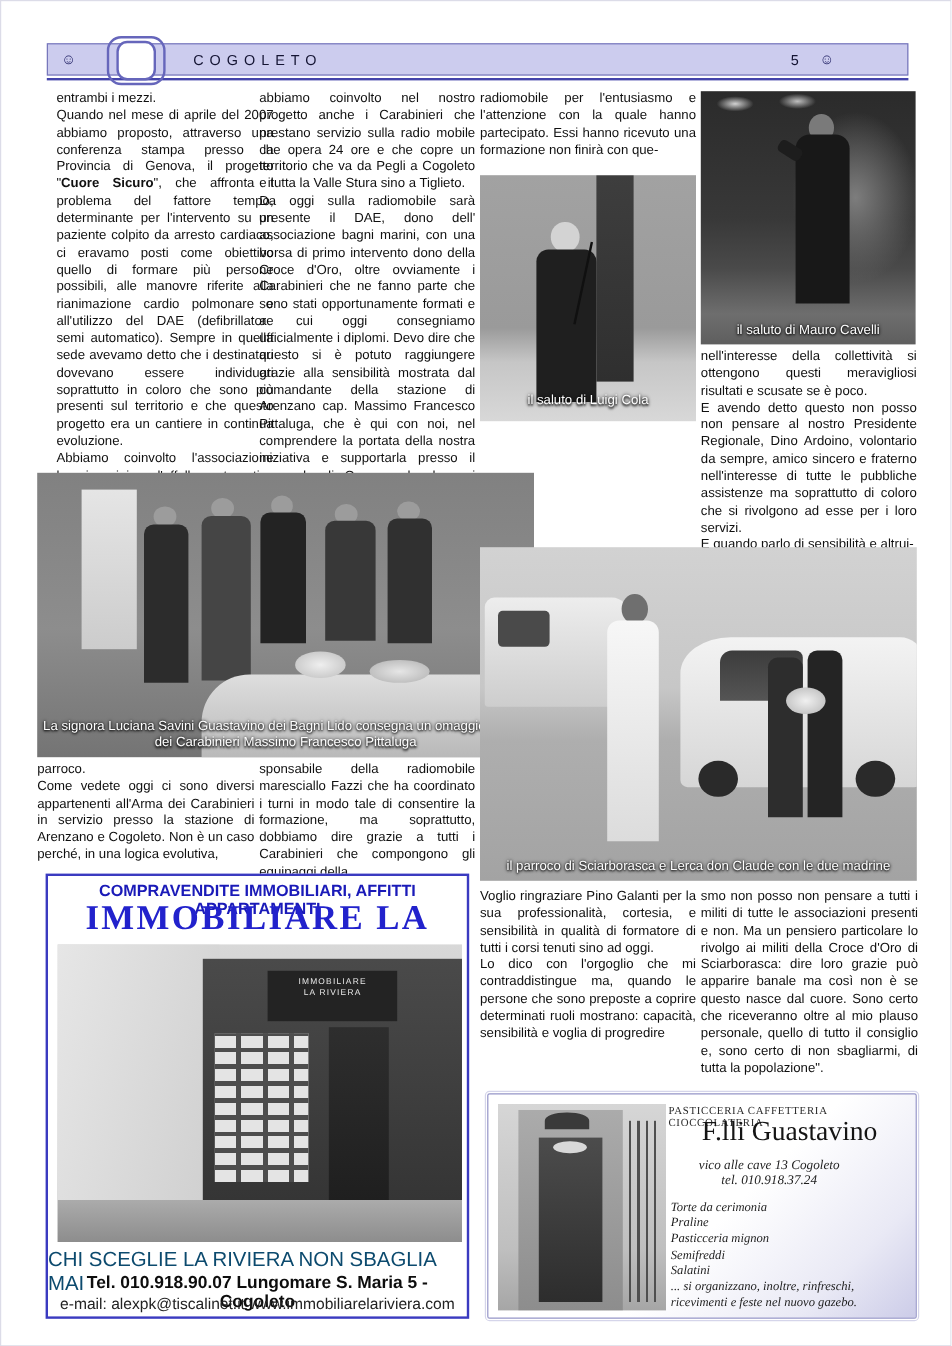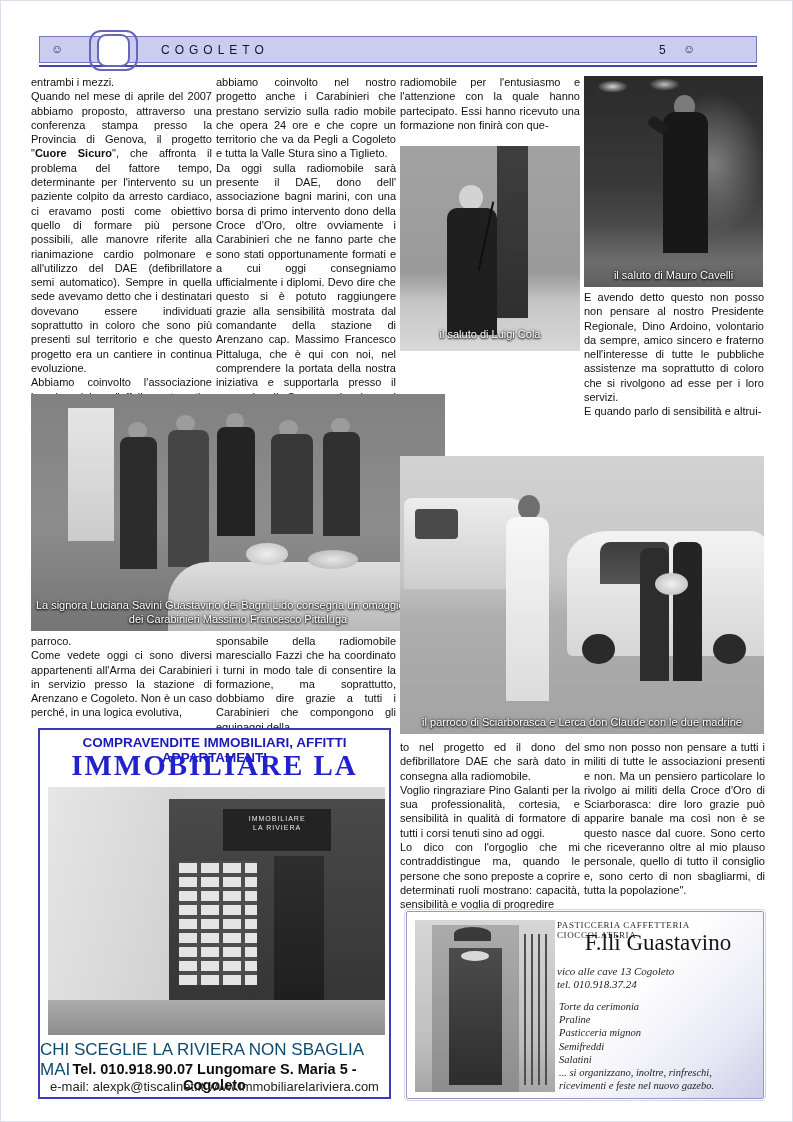--- a/index.html
+++ b/index.html
@@ -92,38 +92,38 @@
             background:linear-gradient(135deg,#ffffff 55%,#e9e9f5 82%,#ccccE8 100%)}
   .photo-guast{left:8px;top:8px;width:140px;height:172px;background:linear-gradient(#d6d6d6,#bfbfbf 70%,#a6a6a6)}
   .gua-frame{left:12%;top:3%;width:62%;height:97%;background:linear-gradient(#ababab,#8d8d8d)}
   .gua-lamp{left:28%;top:4%;width:26%;height:8%;background:#3a3a3a;border-radius:50% 50% 0 0}
   .gua-door{left:24%;top:16%;width:38%;height:80%;background:linear-gradient(#4c4c4c,#2d2d2d)}
   .gua-sign{left:33%;top:18%;width:20%;height:6%;background:#d8d8d8;border-radius:50%}
   .gua-rail{left:78%;top:8%;width:17%;height:88%;background:repeating-linear-gradient(90deg,#4f4f4f 0 2px,rgba(0,0,0,0) 2px 7px)}
   .gua-serif{font-family:"Liberation Serif",serif}
   .gua-category{left:150px;top:8px;width:202px;font-size:9px;letter-spacing:0.6px;color:#2b2b2b}
   .gua-name{left:145px;top:18px;width:212px;text-align:center;font-size:23px;color:#141414}
-  .gua-addr{left:150px;top:53px;width:168px;text-align:left;font-style:italic;font-size:11px;line-height:13px;color:#1d1d1d}
+  .gua-addr{left:150px;top:53px;width:168px;text-align:center;font-style:italic;font-size:11px;line-height:13px;color:#1d1d1d}
   .gua-items{left:152px;top:88px;width:200px;font-style:italic;font-size:10.5px;line-height:13.2px;color:#1d1d1d}
 </style>
 </head>
 <body>
 
 <div class="page">
 
   <div class="abs hdr-bar"></div>
   <div class="abs hdr-line"></div>
   <div class="abs hdr-logo-outer"></div>
   <div class="abs hdr-logo-inner"></div>
   <span class="abs hdr-orn" style="left:50px">☺</span>
   <span class="abs hdr-title">COGOLETO</span>
   <span class="abs hdr-pagenum">5</span>
   <span class="abs hdr-orn" style="left:682px">☺</span>
 
-  <div class="abs body-text" style="left:30px;top:74px;width:181px">
+  <div class="abs body-text" style="left:46px;top:74px;width:181px">
     <p>entrambi i mezzi.</p>
     <p><span>Quando nel mese di aprile del 2007 abbiamo proposto, attraverso una conferenza stampa presso la Provincia di Genova, il progetto "</span><b>Cuore Sicuro</b><span>", che affronta il problema del fattore tempo, determinante per l'intervento su un paziente colpito da arresto cardiaco, ci eravamo posti come obiettivo quello di formare  più persone possibili, alle manovre riferite alla rianimazione cardio polmonare e all'utilizzo del DAE (defibrillatore semi automatico). Sempre in quella sede avevamo detto che i destinatari dovevano essere individuati soprattutto in coloro che sono più presenti sul territorio e che questo progetto era un cantiere in continua evoluzione.</span></p>
     <p>Abbiamo coinvolto l'associazione bagni marini per l'affollamento estivo sulle spiagge, il corpo di polizia municipale di cogoleto, e anche le</p>
   </div>
 
   <div class="abs body-text" style="left:215px;top:74px;width:180px">
     <p>abbiamo coinvolto nel nostro progetto anche i Carabinieri che prestano servizio sulla radio mobile che opera 24 ore e che copre un territorio che va da Pegli a Cogoleto e tutta la Valle Stura sino a Tiglieto.</p>
     <p>Da oggi sulla radiomobile sarà presente il DAE,  dono dell' associazione bagni marini, con una borsa di primo intervento dono della Croce d'Oro, oltre ovviamente i Carabinieri che ne fanno parte che sono stati opportunamente formati e a cui oggi consegniamo ufficialmente i diplomi. Devo dire che questo si è potuto raggiungere grazie alla sensibilità mostrata dal comandante della stazione di Arenzano cap. Massimo Francesco Pittaluga, che è qui con noi, nel comprendere la portata della nostra iniziativa e supportarla presso il comando di Genova che ha poi concesso il benestare definitivo. Dobbiamo dire grazie al re-</p>
   </div>
 
@@ -140,20 +140,21 @@
 
   <div class="photo photo-cola">
     <div class="ph cola-band"></div>
     <div class="ph cola-head"></div>
     <div class="ph cola-fig"></div>
     <div class="ph cola-mic"></div>
     <div class="caption" style="bottom:10px">il saluto di Luigi Cola</div>
   </div>
 
   <div class="abs body-text" style="left:583px;top:289px;width:180px">
+    <p>nell'interesse della collettività si ottengono questi meravigliosi risultati e scusate se è poco.</p>
     <p>E avendo detto questo non posso non pensare al nostro Presidente Regionale, Dino Ardoino, volontario da sempre, amico sincero e fraterno nell'interesse di tutte le pubbliche assistenze ma soprattutto di coloro che si rivolgono ad esse per i loro servizi.</p>
     <p>E quando parlo di sensibilità e altrui-</p>
   </div>
 
 
   <div class="photo photo-savini">
     <div class="ph savini-window"></div>
     <div class="ph sv-head" style="left:23.5%;top:12%;width:4.5%;height:7%"></div>
     <div class="ph sv-fig" style="left:21.5%;top:18%;width:9%;height:56%;background:#2c2c2c"></div>
     <div class="ph sv-head" style="left:35%;top:9%;width:4.5%;height:7%"></div>
@@ -188,21 +189,20 @@
   <div class="abs body-text" style="left:30px;top:633px;width:181px">
     <p>parroco.</p>
     <p>Come vedete oggi ci sono diversi appartenenti all'Arma dei Carabinieri in servizio presso la stazione di Arenzano e  Cogoleto. Non è un caso perché, in una logica evolutiva,</p>
   </div>
 
   <div class="abs body-text" style="left:215px;top:633px;width:180px">
     <p>sponsabile della radiomobile maresciallo Fazzi che ha coordinato i turni in modo tale di consentire la formazione, ma soprattutto, dobbiamo dire grazie a tutti  i Carabinieri che compongono gli equipaggi della</p>
   </div>
 
   <div class="abs body-text" style="left:399px;top:739px;width:180px">
-    <p>to nel progetto ed il dono del defibrillatore DAE che sarà dato in consegna alla radiomobile.</p>
     <p>Voglio ringraziare  Pino Galanti per la sua professionalità, cortesia, e sensibilità in qualità di  formatore di tutti i corsi tenuti sino ad oggi.</p>
     <p>Lo dico con l'orgoglio che mi contraddistingue ma, quando le persone che sono preposte a coprire determinati ruoli mostrano: capacità, sensibilità e voglia di progredire</p>
   </div>
 
   <div class="abs body-text" style="left:583px;top:739px;width:181px">
     <p>smo non posso non pensare a tutti i militi di tutte le associazioni presenti e non. Ma un pensiero particolare lo rivolgo ai militi della Croce d'Oro di Sciarborasca: dire loro grazie può apparire banale ma così non è se questo nasce dal cuore. Sono certo che riceveranno oltre al mio plauso personale, quello di tutto il consiglio e, sono certo di non sbagliarmi, di tutta la popolazione".</p>
   </div>
 
   <div class="abs ad-riviera">
     <div class="abs riv-tagline">COMPRAVENDITE IMMOBILIARI, AFFITTI APPARTAMENTI</div>

